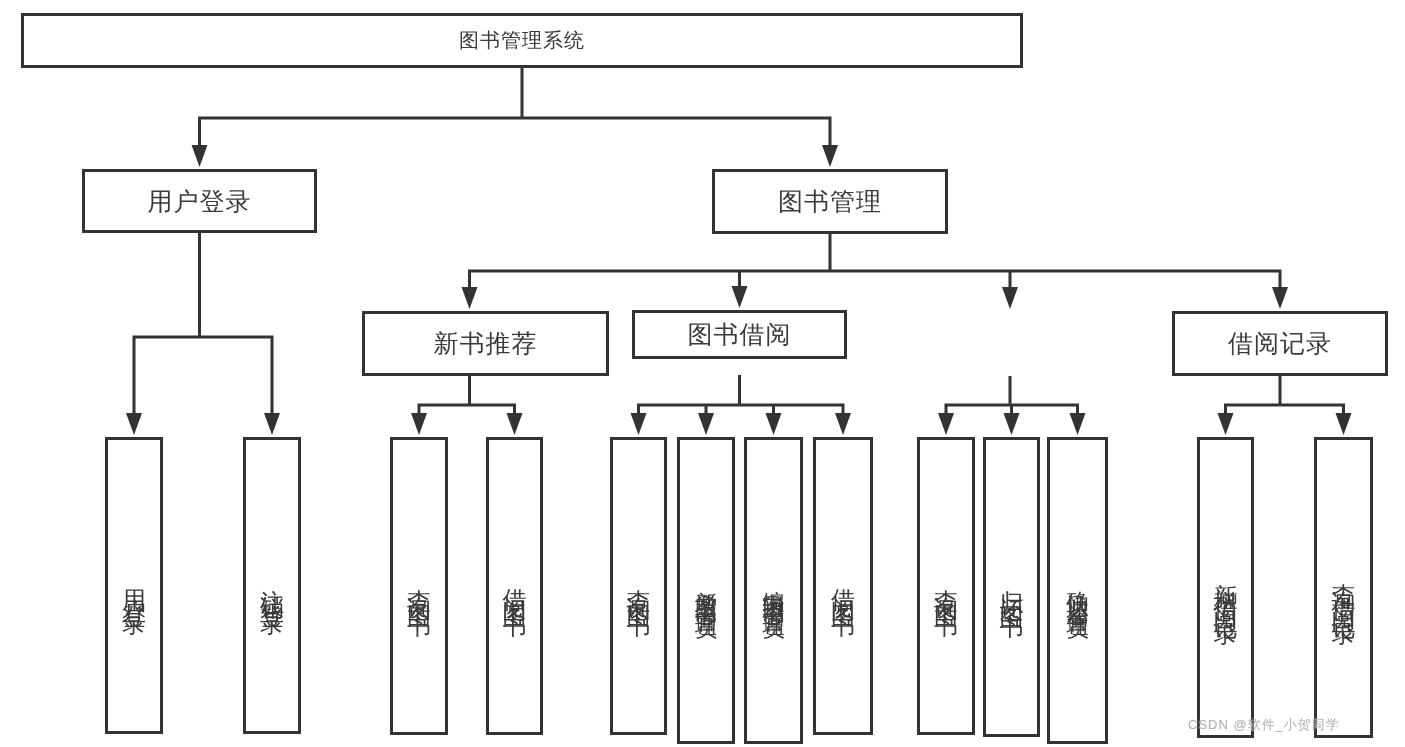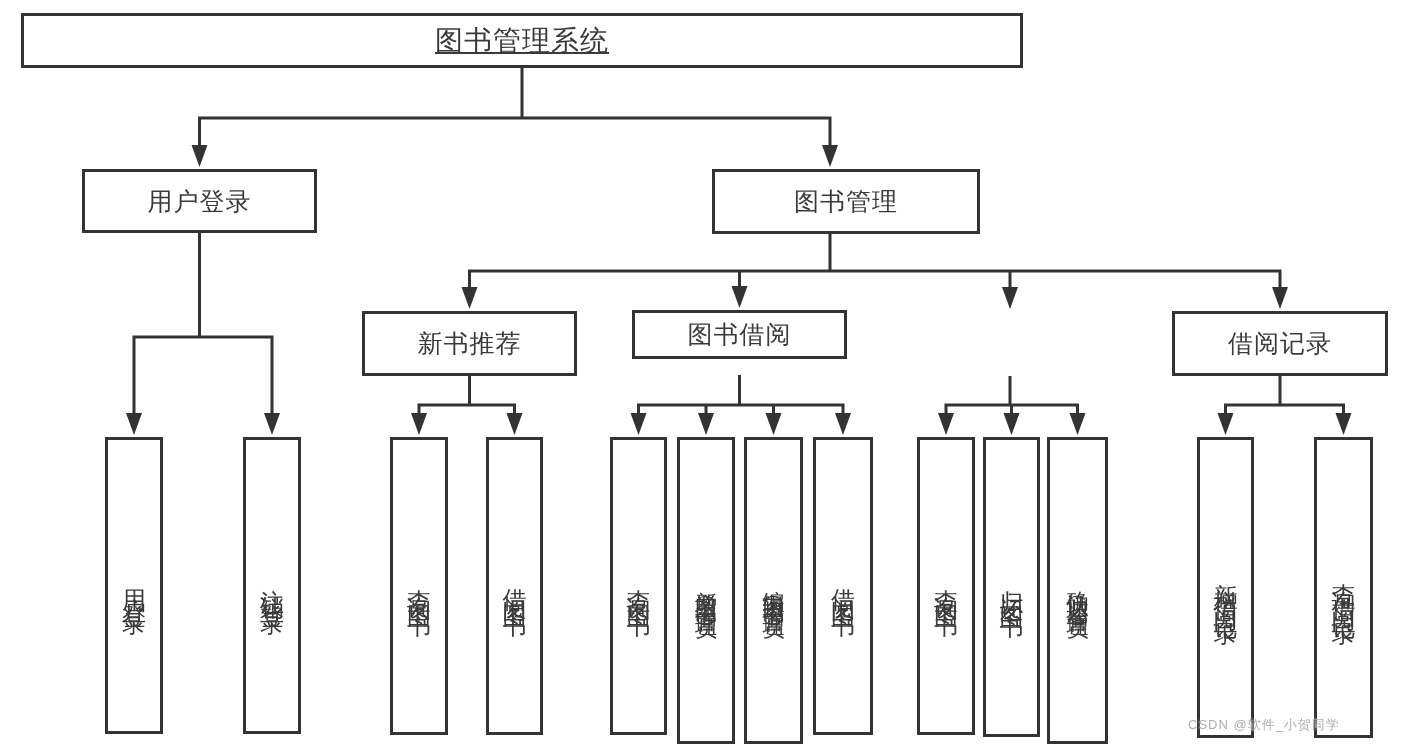--- a/index.html
+++ b/index.html
@@ -14,21 +14,21 @@
   .node {
     position:absolute;
     box-sizing:border-box;
     border:3px solid var(--border,#333333);
     background:#ffffff;
     display:flex; align-items:center; justify-content:center;
     color:var(--text,#3a3a3a);
     z-index:2;
   }
   .node.h span { font-size:25px; letter-spacing:1px; white-space:nowrap; }
-  .node.root span { font-size:28px;text-decoration:underline; }
+  .node.root span { font-size:20px; }
   .node.v span {
     writing-mode:vertical-rl;
     text-orientation:mixed;
     font-size:24px;
     letter-spacing:8px;
     line-height:1;
   }
   .node.v.long span { font-size:22px; letter-spacing:4px; }
   .watermark {
     position:absolute;
@@ -67,24 +67,24 @@
       <polygon points="1335.5,413 1351.5,413 1343.5,435" fill="#333333"></polygon>
       <path d="M 522 68 V 118 M 198 118 H 831.5 M 199.5 118 V 151 M 830 118 V 151 M 830 234 V 271 M 468 271 H 1281.5 M 469.5 271 V 293 M 739.5 271 V 292 M 1010 271 V 293 M 1280 271 V 293 M 199.5 233 V 337 M 132.5 337 H 273.5 M 134 337 V 419 M 272 337 V 419 M 469.5 376 V 405 M 417.5 405 H 516 M 419 405 V 419 M 514.5 405 V 419 M 739.5 375 V 405 M 637 405 H 844.5 M 638.5 405 V 419 M 706 405 V 419 M 773.5 405 V 419 M 843 405 V 419 M 1010 376 V 405 M 944.5 405 H 1079 M 946 405 V 419 M 1011.5 405 V 419 M 1077.5 405 V 419 M 1280 376 V 405 M 1224 405 H 1345 M 1225.5 405 V 419 M 1343.5 405 V 419 " stroke="#333333" stroke-width="3" fill="none"></path>
     </svg>
   <div class="watermark">CSDN @软件_小贺同学</div>
 <div class="node h root" style="left: 21px; top: 13px; width: 1002px; height: 55px;">
       <span>图书管理系统</span>
     </div>
     <div class="node h" style="left: 82px; top: 169px; width: 235px; height: 64px;">
       <span>用户登录</span>
     </div>
-    <div class="node h" style="left: 712px; top: 169px; width: 268px; height: 65px;">
+    <div class="node h" style="left: 712px; top: 169px; width: 236px; height: 65px;">
       <span>图书管理</span>
     </div>
-    <div class="node h" style="left: 362px; top: 311px; width: 215px; height: 65px;">
+    <div class="node h" style="left: 362px; top: 311px; width: 247px; height: 65px;">
       <span>新书推荐</span>
     </div>
     <div class="node h" style="left: 632px; top: 310px; width: 215px; height: 49px;">
       <span>图书借阅</span>
     </div>
     <div class="node h" style="left: 1172px; top: 311px; width: 216px; height: 65px;">
       <span>借阅记录</span>
     </div>
     <div class="node v" style="left: 105px; top: 437px; width: 58px; height: 297px;">
       <span>用户登录</span>

